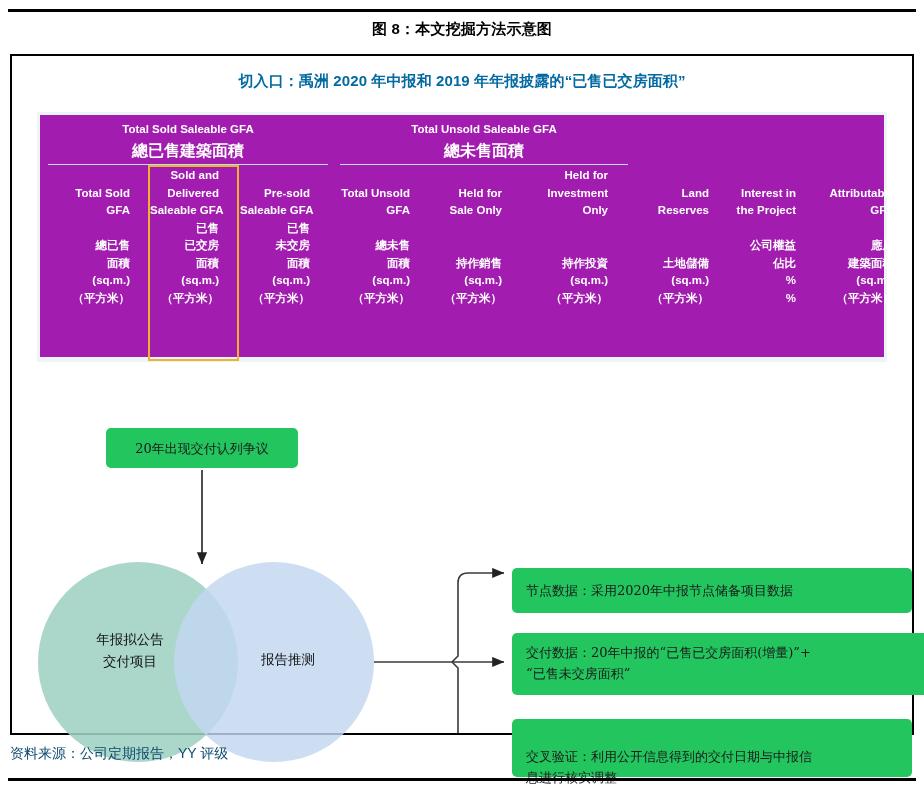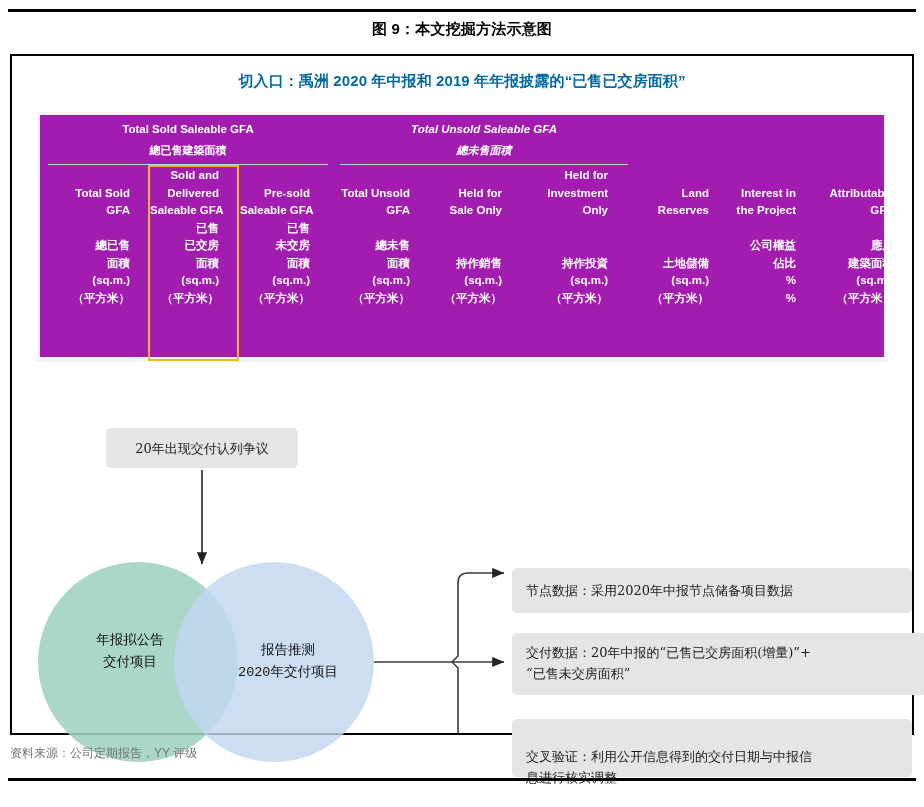--- a/index.html
+++ b/index.html
@@ -43,21 +43,21 @@
   .tbl{
     position:relative;width:100%;height:100%;
     color:#ffffff;font-size:11.5px;font-weight:bold;
   }
   
   .grp{
     position:absolute;top:4px;height:42px;
     text-align:center;line-height:21px;font-size:11.5px;font-weight:bold;
   }
   .grp .en{display:block;}
-  .grp .zh{display:block;font-size:11px;}
+  .grp .zh{display:block;font-size:16px;}
   .grp-rule{position:absolute;height:1px;background:#b9dde2;top:49px;}
 
   
   .col{
     position:absolute;top:52px;height:192px;
     text-align:right;line-height:17.5px;
     box-sizing:border-box;padding-right:18px;
     font-size:11.5px;font-weight:bold;
   }
   .col .line{display:block;white-space:nowrap;}
@@ -66,21 +66,21 @@
   
   .hilite{
     position:absolute;top:50px;left:108px;width:91px;height:196px;
     border:2px solid #eeb230;box-sizing:border-box;pointer-events:none;
   }
 
   
   .diagram{position:absolute;left:0px;top:312px;width:900px;height:365px;}
 
   .gray-box{
-    position:absolute;background:#e5e5e5;border-radius:5px;
+    position:absolute;background:#22c55e;border-radius:5px;
     color:#1a1a1a;font-family:"DejaVu Serif","Liberation Serif",serif;
     font-size:13px;line-height:21px;box-sizing:border-box;
   }
   #note-dispute{left:94px;top:60px;width:192px;height:40px;
     display:flex;align-items:center;justify-content:center;text-align:center;}
 
   #box-node{left:500px;top:200px;width:400px;height:45px;
     padding:12px 0 0 14px;}
   #box-delivery{left:500px;top:265px;width:472px;height:62px;
     padding:9px 14px 0 14px;}
@@ -92,51 +92,51 @@
   .circ{position:absolute;border-radius:50%;}
   #circ-left{left:26px;top:194px;width:200px;height:200px;background:#9fd0c3;opacity:.88;}
   #circ-right{left:162px;top:194px;width:200px;height:200px;background:#c2d7f0;opacity:.82;}
 
   .circ-label{
     position:absolute;text-align:center;
     font-family:"DejaVu Serif","Liberation Serif",serif;
     font-size:13.5px;color:#111;line-height:22px;z-index:5;
   }
   #lbl-left{left:48px;top:260px;width:140px;}
-  #lbl-right{left:196px;top:272px;width:160px;font-family:Liberation Mono, monospace;}
+  #lbl-right{left:196px;top:280px;width:160px;}
 
   .src{
     position:absolute;left:10px;top:742px;width:904px;
-    font-size:12px;color:#737373;line-height:22px;
+    font-size:14px;color:#0c4a6e;line-height:22px;
   }
   .bottom-rule{position:absolute;left:8px;top:778px;width:908px;height:3px;background:#000;}
 </style>
 </head>
 <body>
 
 <div class="page">
 
   <div class="top-rule"></div>
 
-  <div class="fig-title">图 9：本文挖掘方法示意图</div>
+  <div class="fig-title">图 8：本文挖掘方法示意图</div>
 
   <div class="figure-box">
 
     <div class="blue-caption">切入口：禹洲 2020 年中报和 2019 年年报披露的“已售已交房面积”</div>
 
     <div class="table-wrap">
       <div class="tbl">
 
         <div class="grp" style="left:8px;width:280px;">
           <span class="en">Total Sold Saleable GFA</span>
           <span class="zh">總已售建築面積</span>
         </div>
         <div class="grp-rule" style="left:8px;width:280px;"></div>
 
-        <div class="grp" style="left:300px;width:288px;font-style:italic;">
+        <div class="grp" style="left:300px;width:288px;">
           <span class="en">Total Unsold Saleable GFA</span>
           <span class="zh">總未售面積</span>
         </div>
         <div class="grp-rule" style="left:300px;width:288px;"></div>
 
         <div class="col" style="left:14px;width:94px;">
           <span class="sp"></span>
           <span class="line">Total Sold</span>
           <span class="line">GFA</span>
           <span class="sp"></span>
@@ -242,21 +242,20 @@
 
       <div class="circ" id="circ-left"></div>
       <div class="circ" id="circ-right"></div>
 
       <div class="circ-label" id="lbl-left">
         <div>年报拟公告</div>
         <div>交付项目</div>
       </div>
       <div class="circ-label" id="lbl-right">
         <div>报告推测</div>
-        <div>2020年交付项目</div>
       </div>
 
       <svg class="venn" viewBox="0 0 900 365">
         <defs>
           <marker id="ah" markerWidth="9" markerHeight="9" refX="7.4" refY="3.2" orient="auto" markerUnits="strokeWidth">
             <path d="M0,0 L7.6,3.2 L0,6.4 z" fill="#222"></path>
           </marker>
         </defs>
 
         <line x1="190" y1="102" x2="190" y2="196" stroke="#222" stroke-width="1.6" marker-end="url(#ah)"></line>

